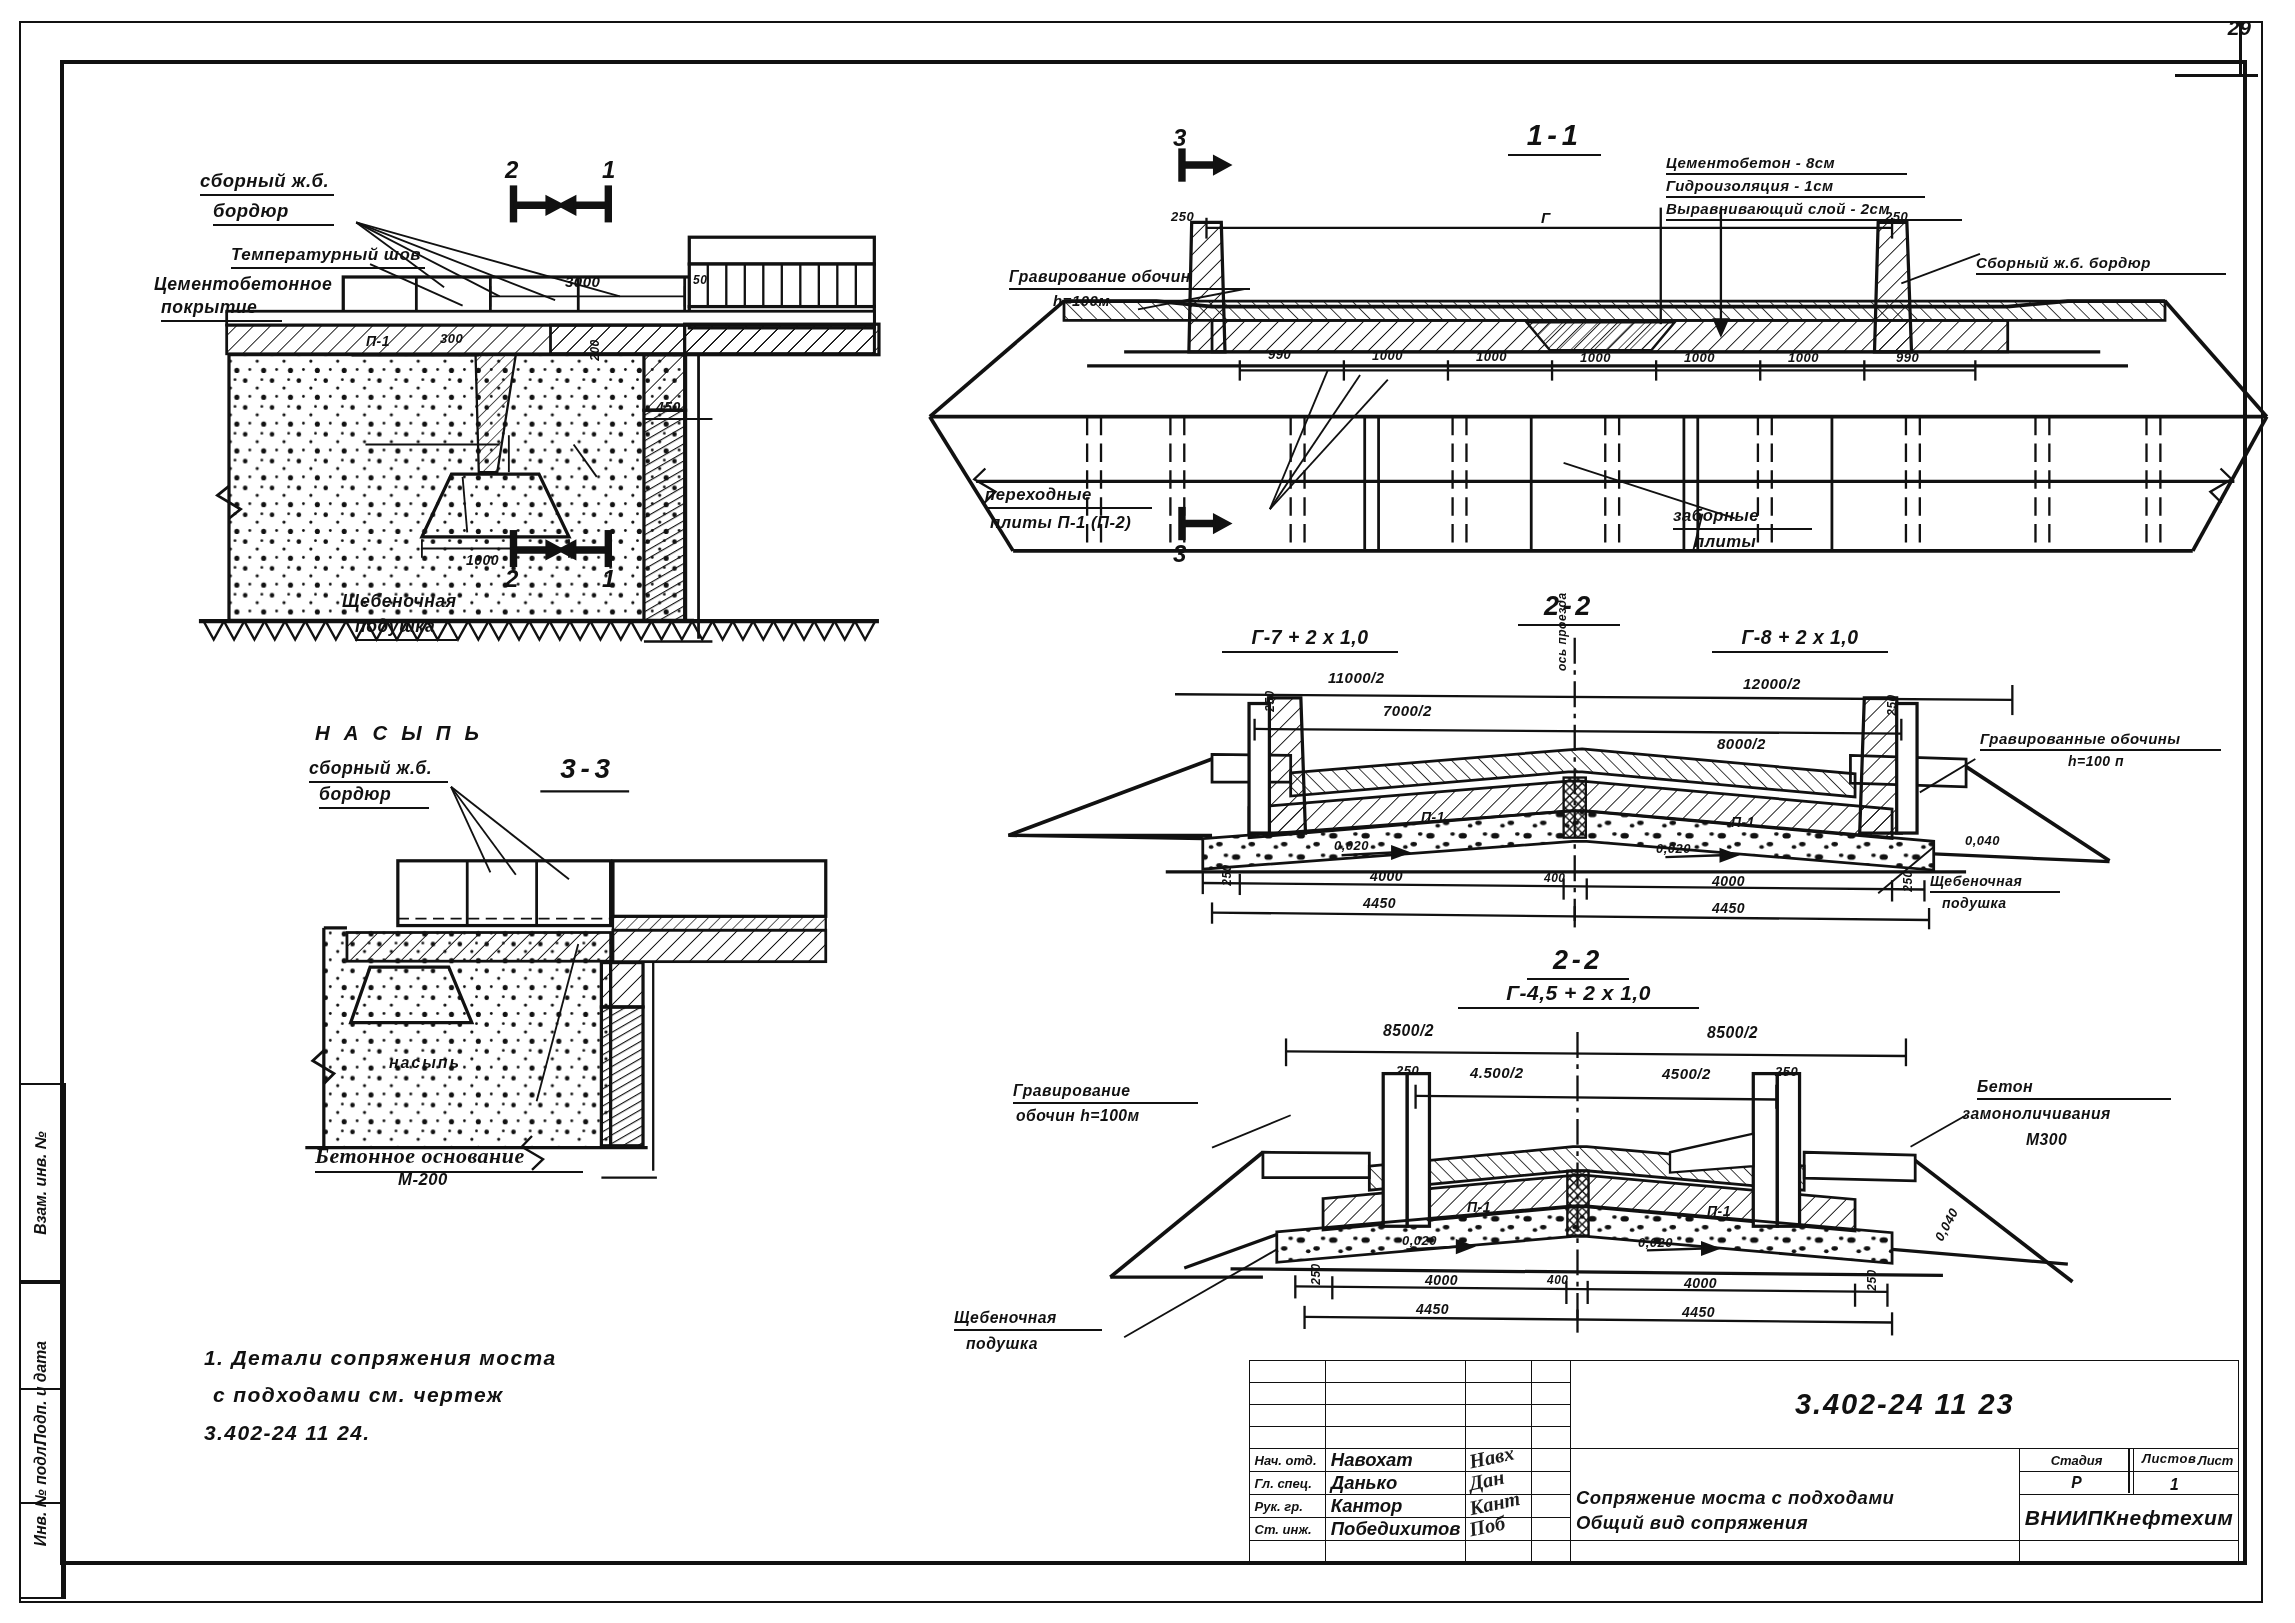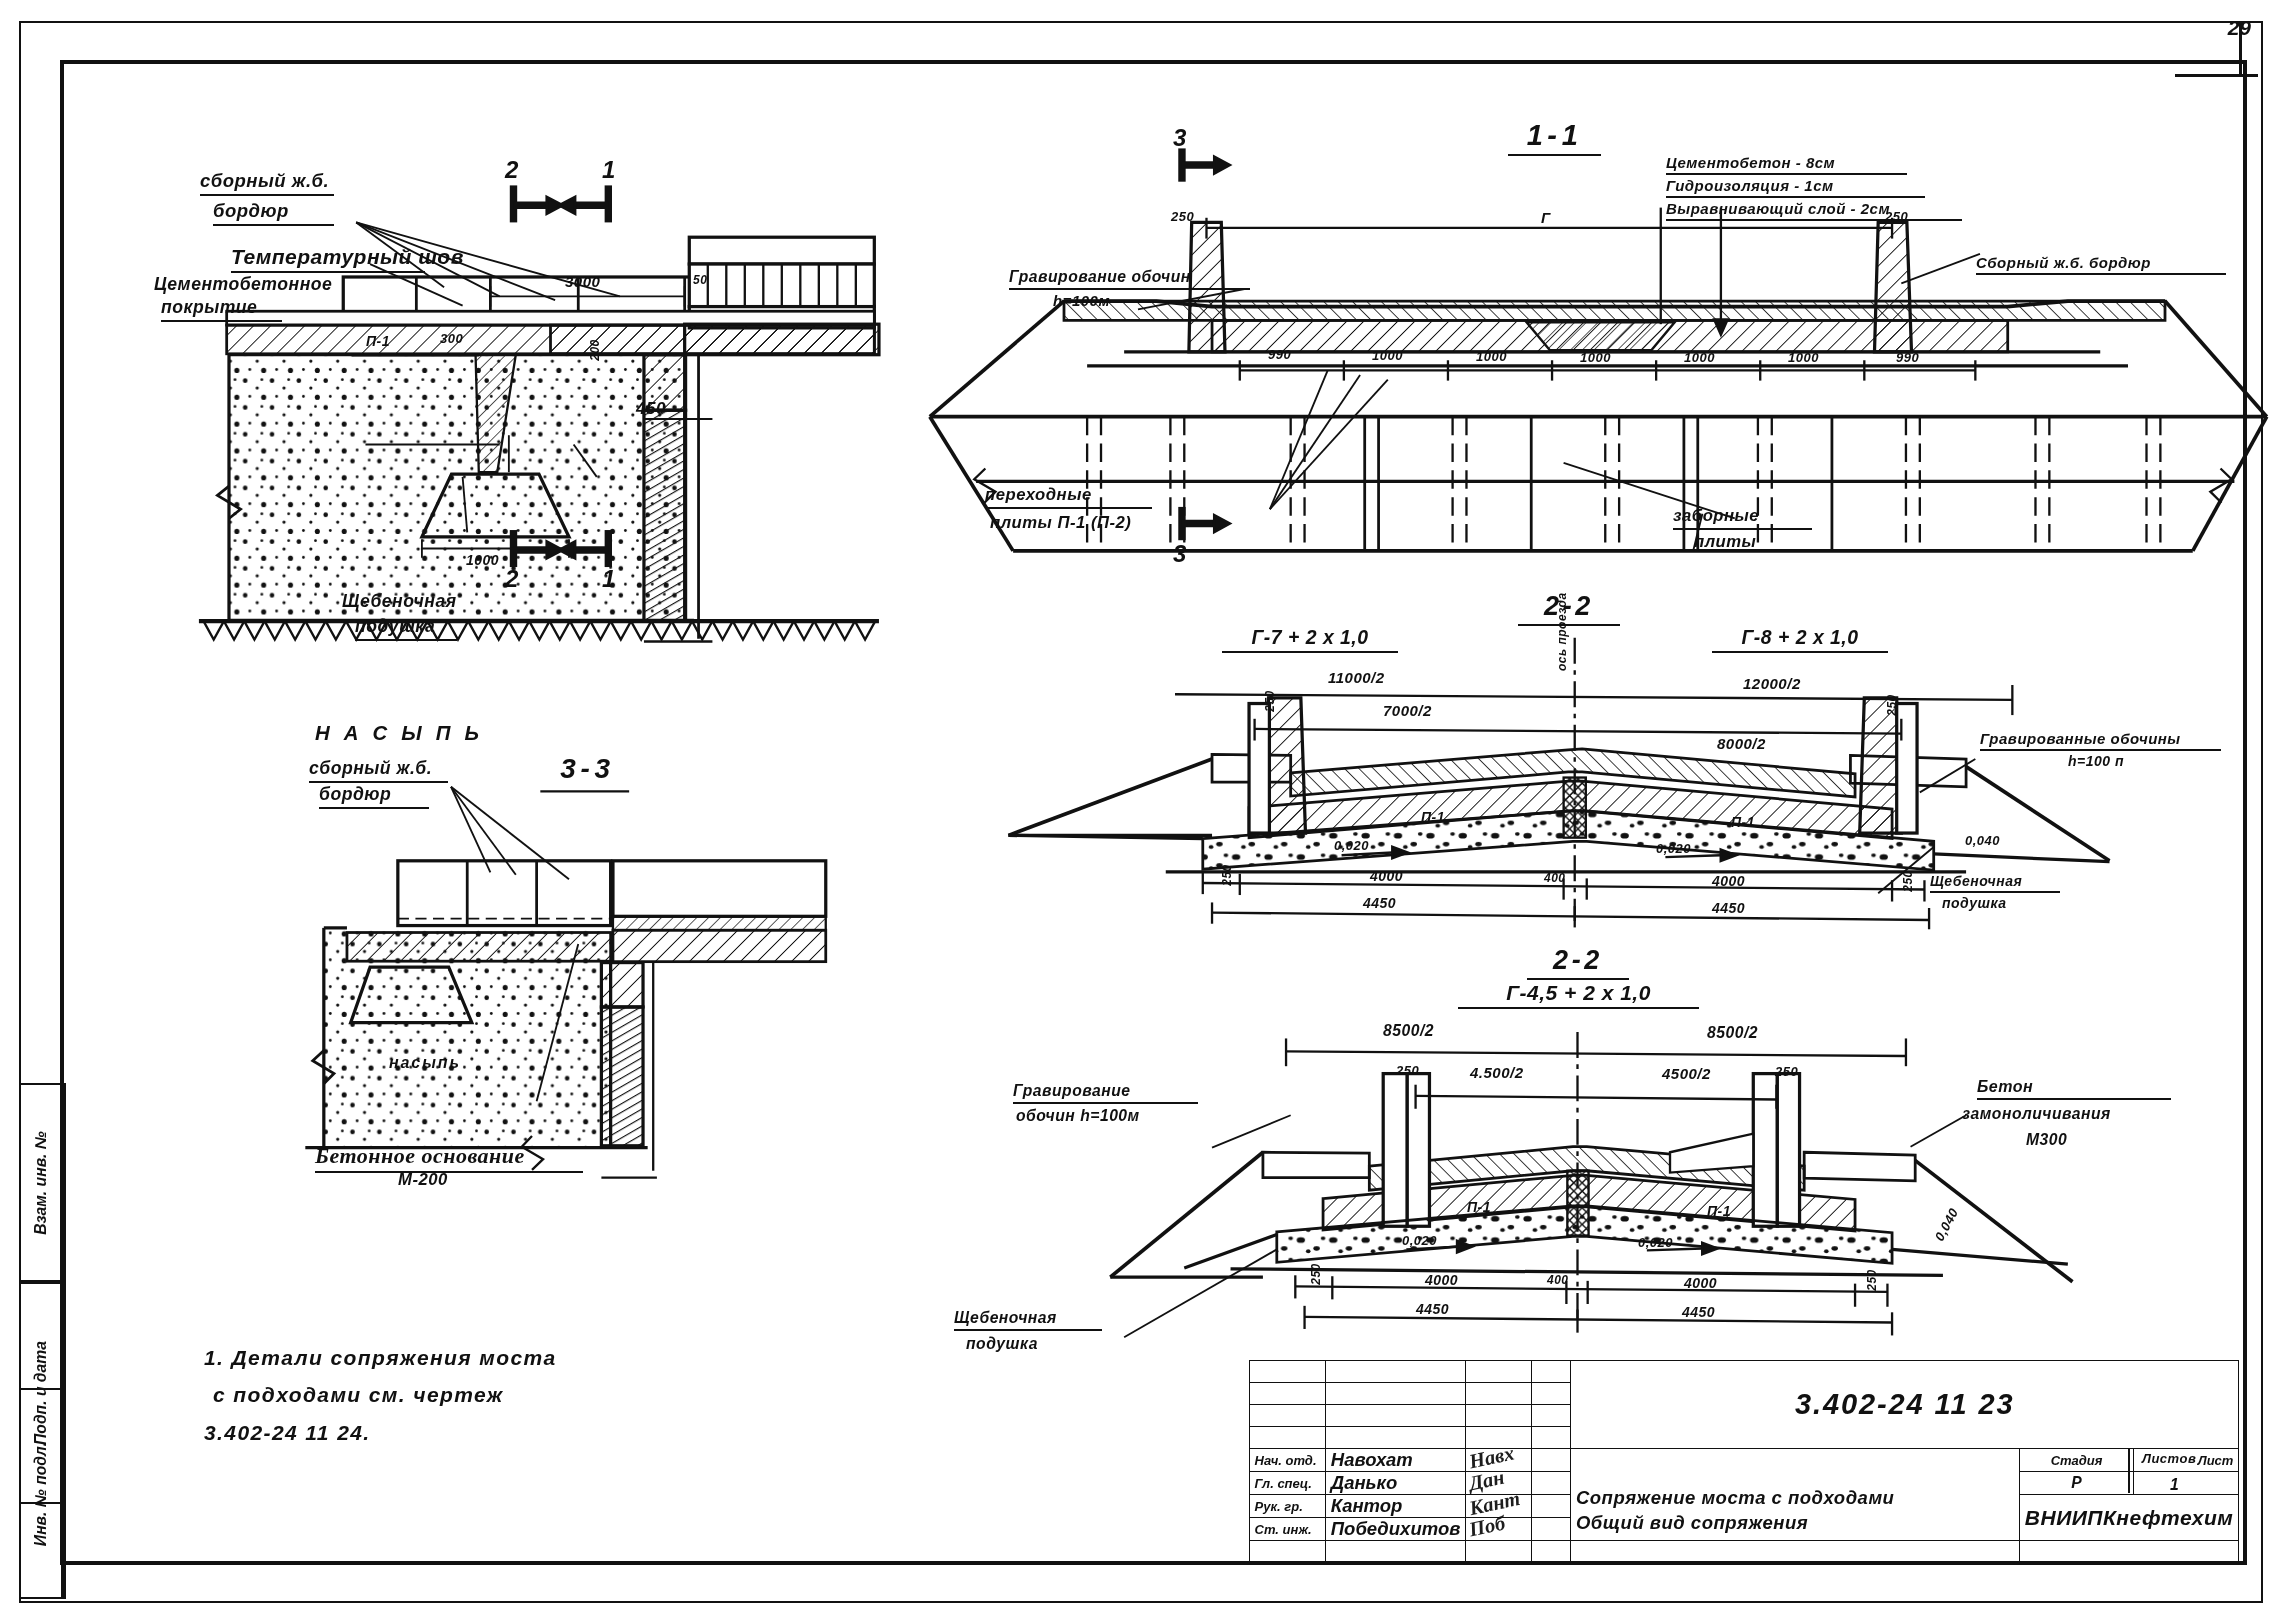--- a/index.html
+++ b/index.html
@@ -489,33 +489,33 @@
       <path d="M2760 2700 L2430 2890" stroke-width="4"></path>
     </g>
 
     <g stroke="#111" fill="none" stroke-width="5">
       <line x1="1168" y1="1710" x2="1360" y2="1710"></line>
     </g>
   </svg>
 
   <div class="txt u" style="left:200px;top:170px;font-size:18.5px;width:134px;">сборный ж.б.</div>
   <div class="txt u" style="left:213px;top:200px;font-size:18.5px;width:121px;">бордюр</div>
-  <div class="txt u" style="left:231px;top:245px;font-size:21px;width:194px;">Температурный шов</div>
+  <div class="txt u" style="left:231px;top:245px;font-size:17px;width:194px;">Температурный шов</div>
   <div class="txt" style="left:154px;top:274px;font-size:17.6px;">Цементобетонное</div>
   <div class="txt u" style="left:161px;top:297px;font-size:17.6px;width:121px;">покрытие</div>
   <div class="txt" style="left:342px;top:591px;font-size:17.6px;">Щебеночная</div>
   <div class="txt u" style="left:355px;top:616px;font-size:17.6px;width:102px;">подушка</div>
   <div class="txt" style="left:315px;top:722px;font-size:20.4px;letter-spacing:4.2px;">Н А С Ы П Ь</div>
   <div class="txt" style="left:565px;top:273px;font-size:15px;">3000</div>
   <div class="txt" style="left:693px;top:273px;font-size:12px;">50</div>
   <div class="txt" style="left:366px;top:333px;font-size:14px;">П-1</div>
   <div class="txt" style="left:440px;top:331px;font-size:13px;">300</div>
   <div class="txt" style="left:584px;top:343px;font-size:12px;transform:rotate(-90deg);">200</div>
   <div class="txt" style="left:466px;top:552px;font-size:14px;">1000</div>
-  <div class="txt" style="left:636px;top:399px;font-size:17px;">450</div>
+  <div class="txt" style="left:656px;top:399px;font-size:14px;">450</div>
   <div class="txt" style="left:505px;top:156px;font-size:24px;">2</div>
   <div class="txt" style="left:602px;top:156px;font-size:24px;">1</div>
   <div class="txt" style="left:505px;top:565px;font-size:24px;">2</div>
   <div class="txt" style="left:602px;top:565px;font-size:24px;">1</div>
 
   <div class="txt ctr" style="left:532px;top:753px;font-size:28px;width:111px;letter-spacing:4.6px;">3-3</div>
   <div class="txt u" style="left:309px;top:758px;font-size:17.6px;width:139px;">сборный ж.б.</div>
   <div class="txt u" style="left:319px;top:784px;font-size:17.6px;width:110px;">бордюр</div>
   <div class="txt" style="left:389px;top:1054px;font-size:16px;letter-spacing:1.9px;">насыпь</div>
   <div class="txt u" style="left:315px;top:1143px;font-size:22px;width:268px;font-family:Liberation Serif, serif;">Бетонное основание</div>

